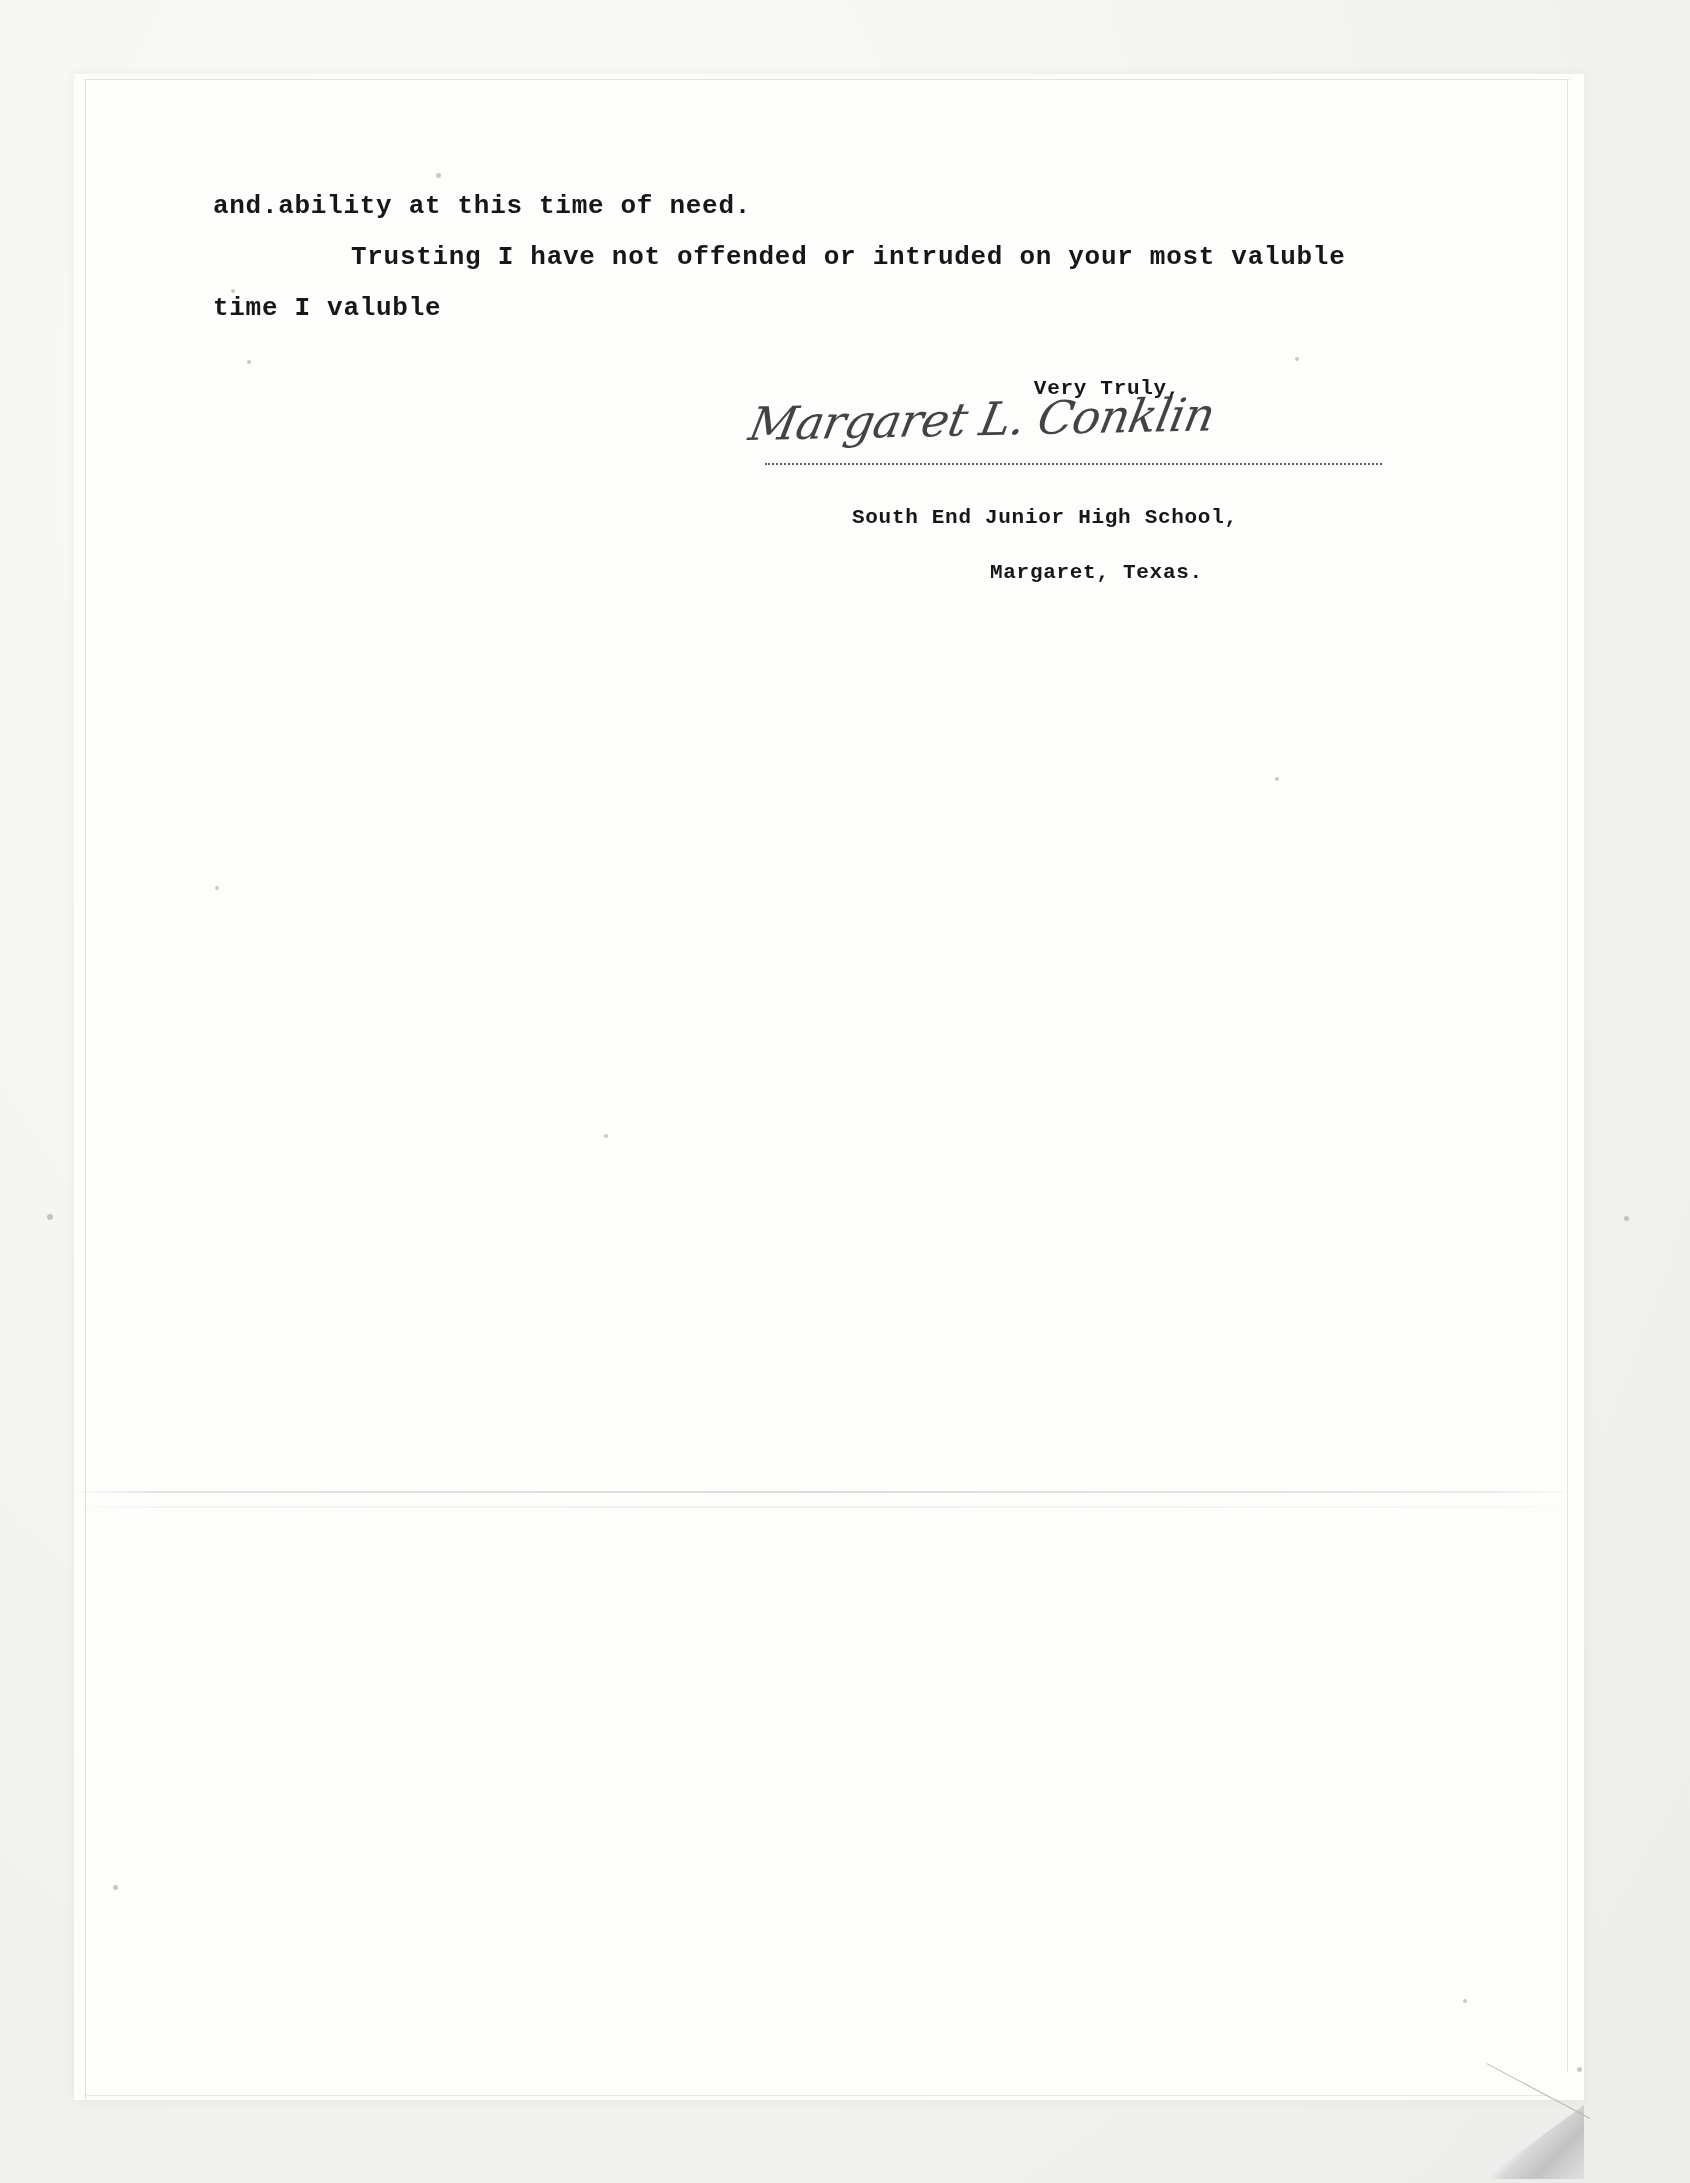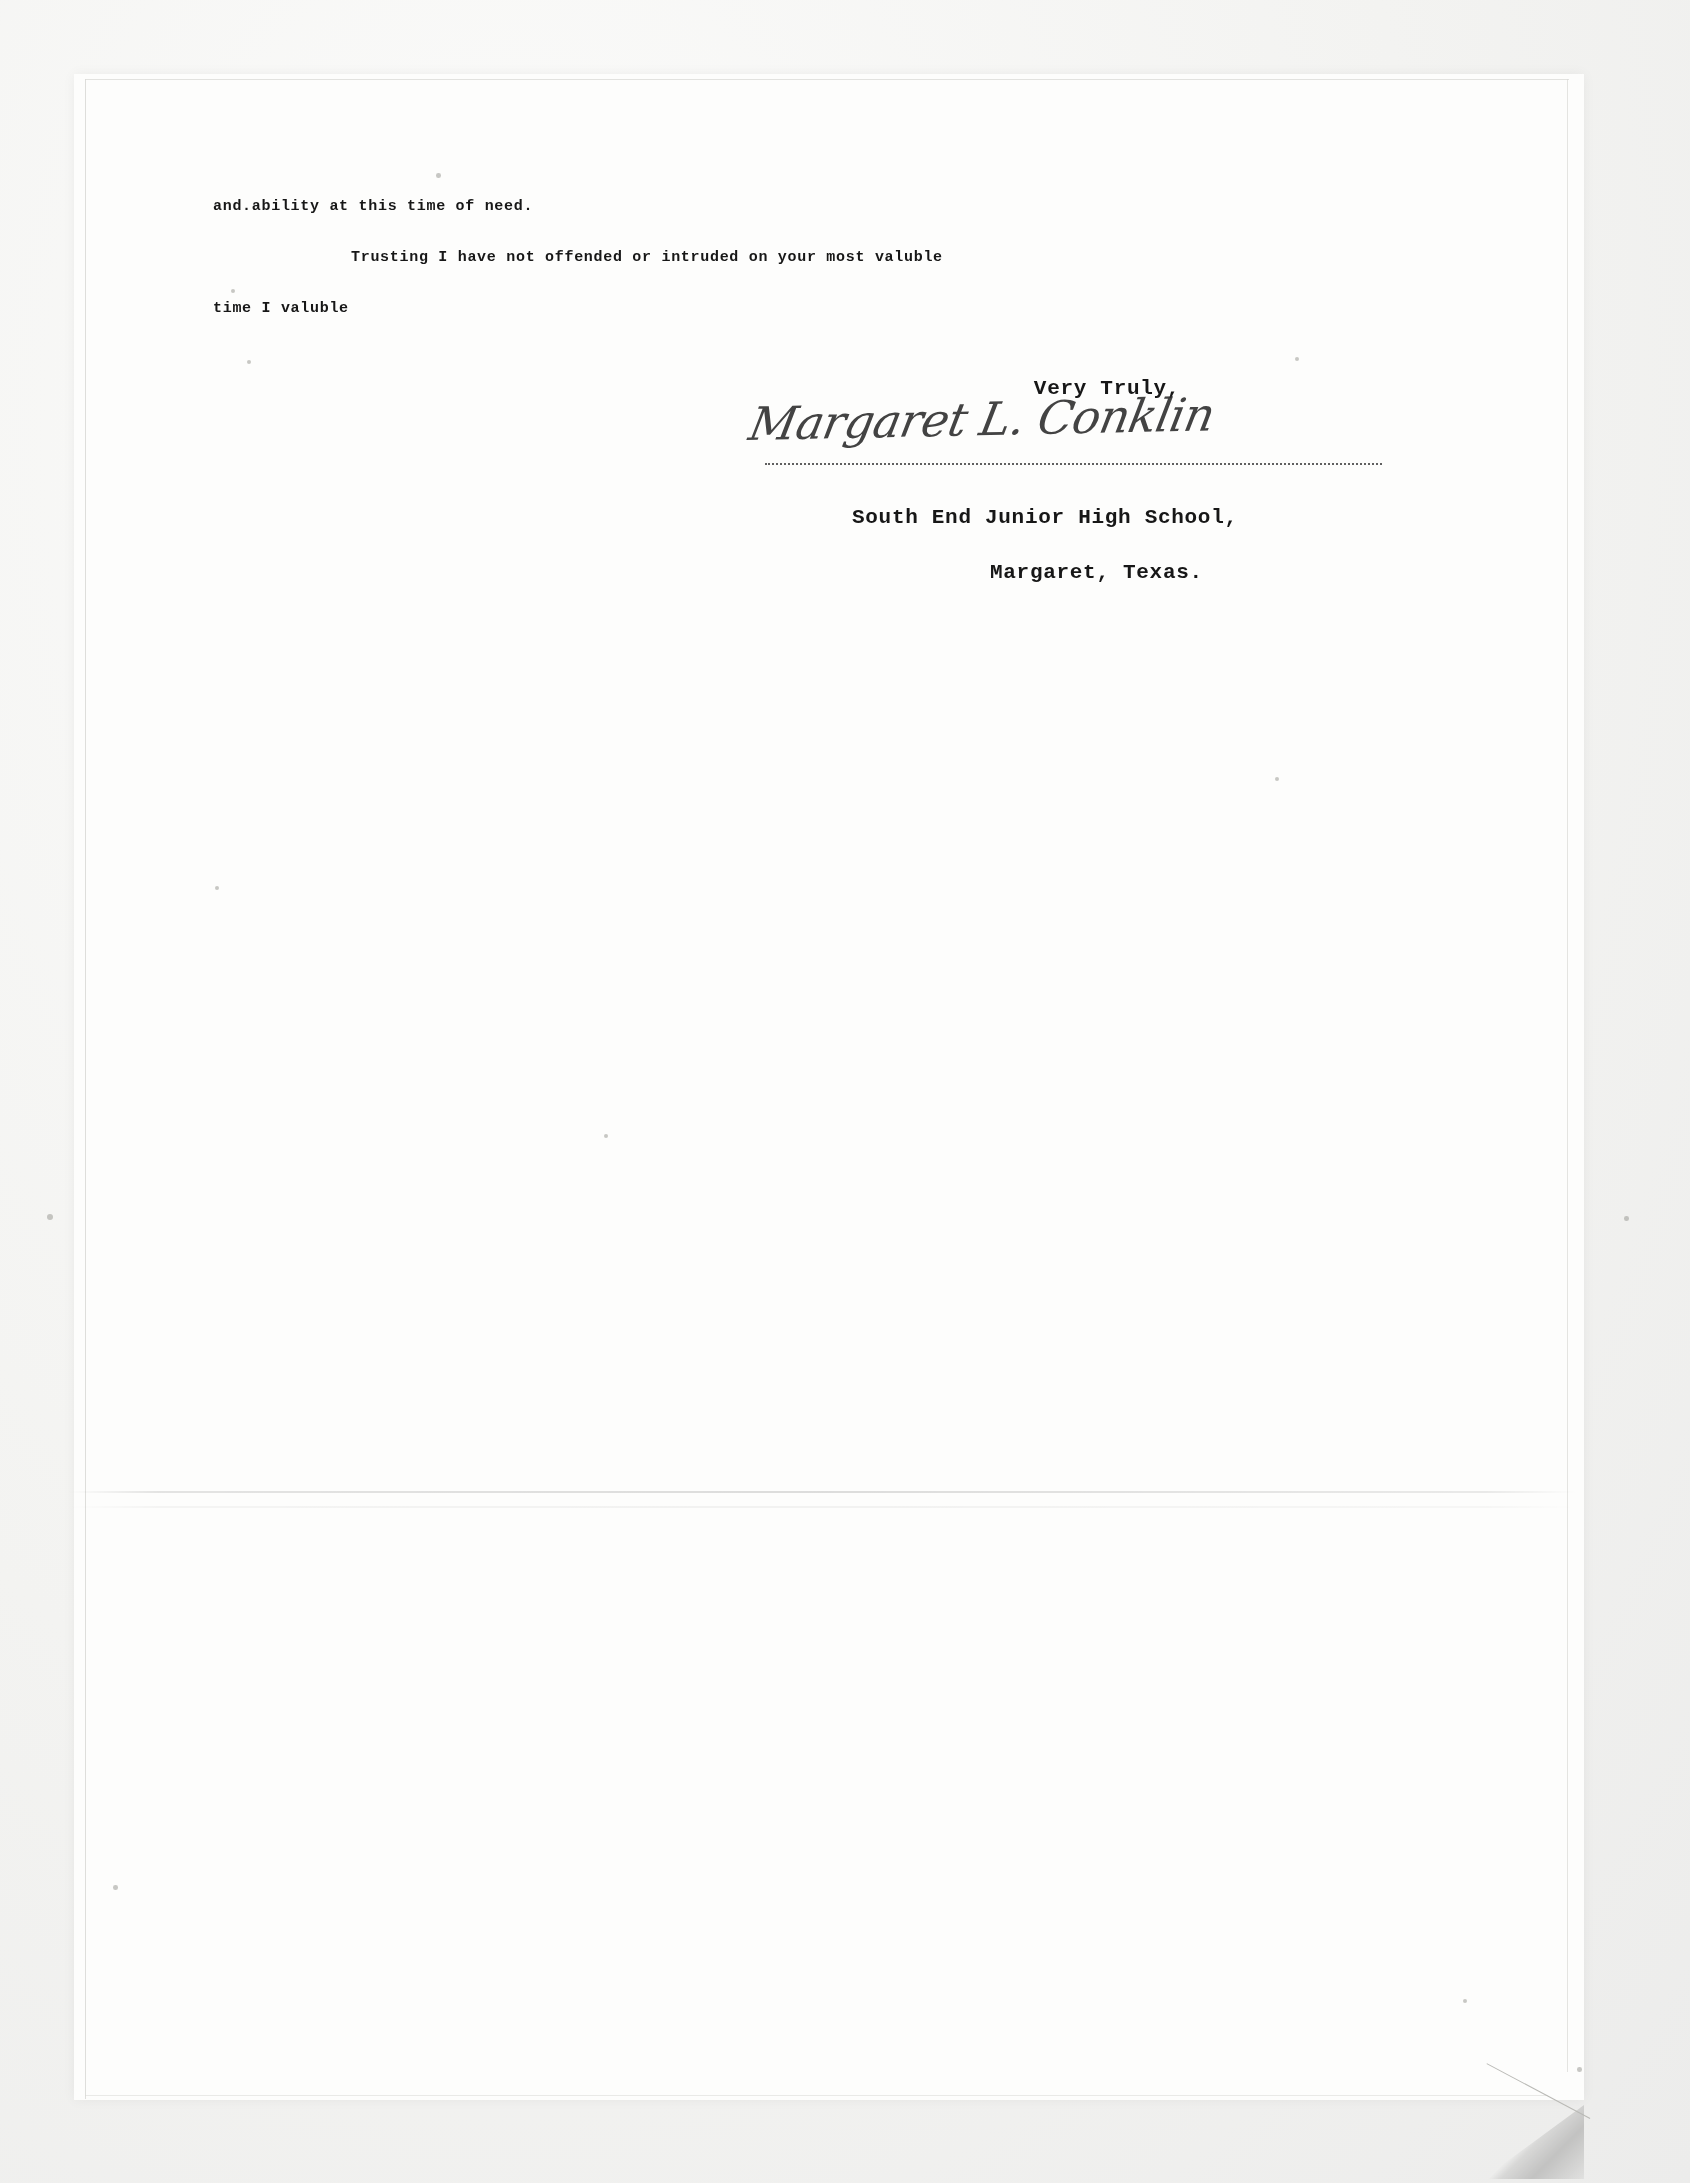--- a/index.html
+++ b/index.html
@@ -84,21 +84,21 @@
     opacity: .55;
   }
 
   
   #letter-body {
     position: absolute;
     left: 213px;
     top: 181px;
     width: 1241px;
     color: #171717;
-    font-size: 15px;
+    font-size: 26px;
     letter-spacing: 0.7px;
     font-weight: 700;
   }
   .line {
     white-space: pre;
     margin: 0;
     line-height: 51px;
     font-family: "Liberation Mono", monospace;
   }
   .indent { padding-left: 138px; }

